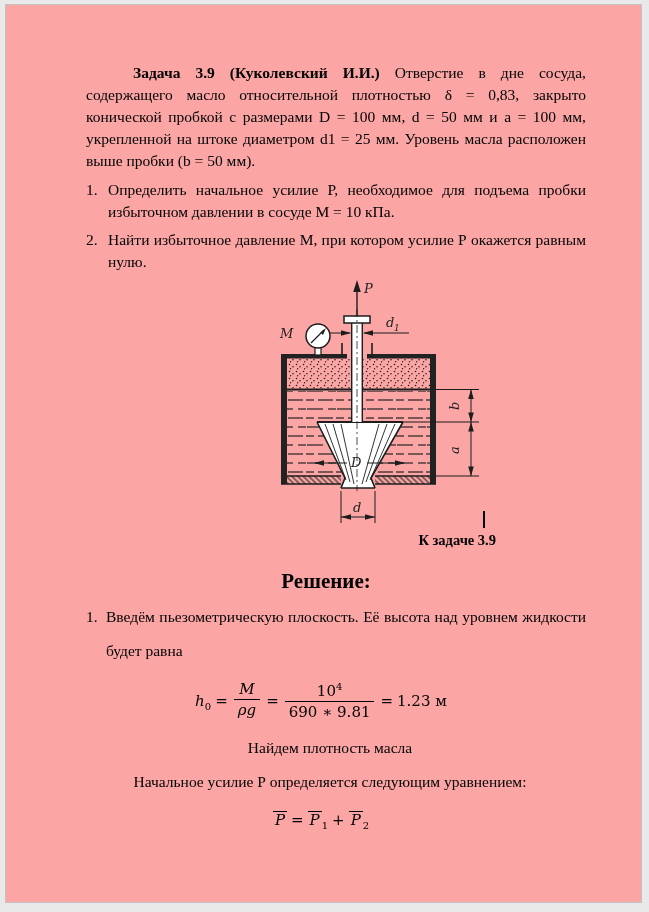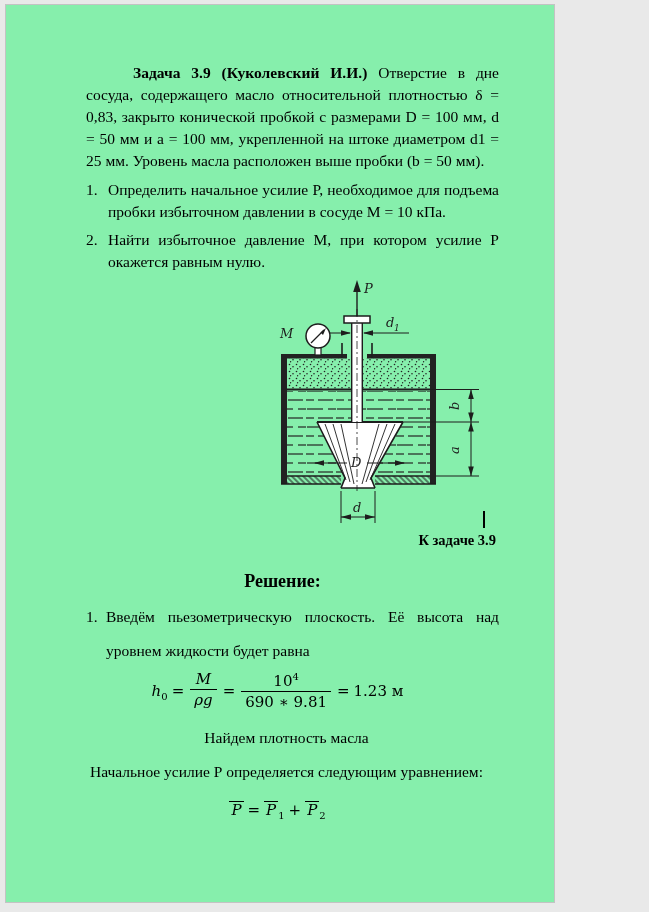--- a/index.html
+++ b/index.html
@@ -6,22 +6,22 @@
   body{
     width:649px;height:912px;
     background:#e9e9e9;
     font-family:"Liberation Serif", serif;
     color:#000;
     position:relative;
     overflow:hidden;
   }
   .page{
     position:absolute;left:5px;top:4px;
-    width:550px;height:899px;
-    background:#86efac;
+    width:637px;height:899px;
+    background:#fca5a5;
     border:1px solid #c3c3c3;
     box-sizing:border-box;
   }
   .content{
     padding:0 55px 0 80px;
   }
   .para1{
     margin:57px 0 0 0;
     font-size:15.5px;line-height:22px;
     text-align:justify;
@@ -39,36 +39,36 @@
     text-align:right;font-weight:bold;font-size:14.5px;line-height:18px;
   }
   .text-cursor{
     position:absolute;
     left:477px;top:506px;
     width:1.5px;height:17px;
     background:#000;
   }
   .sol-head{
     margin-top:21px;margin-right:20px;
-    text-align:center;font-weight:bold;font-size:18px;line-height:22px;
+    text-align:center;font-weight:bold;font-size:21px;line-height:22px;
   }
   .sol-step{display:flex;margin-top:8px;font-size:15.5px;line-height:34px;}
   .sol-step .task-num{width:20px;}
   .plain{
     margin:14px 0 0 -12px;
     font-size:15.5px;line-height:22px;text-align:center;
   }
   .plain2{margin-top:12px;}
   .formula{
     text-align:center;
     margin-right:30px;
     font-family:"DejaVu Serif", serif;
     font-size:15px;
   }
-  .f1{margin-top:2px;}
+  .f1{margin-top:12px;}
   .f2{margin-top:10px;}
   .f3{margin-top:16px;}
   .mi{font-style:italic;}
   .mo{padding:0 4px;}
   .up{font-style:normal;}
   sub{font-size:10px;}
   sup{font-size:10px;}
   .frac{
     display:inline-block;vertical-align:middle;
     text-align:center;margin:0 2px;

